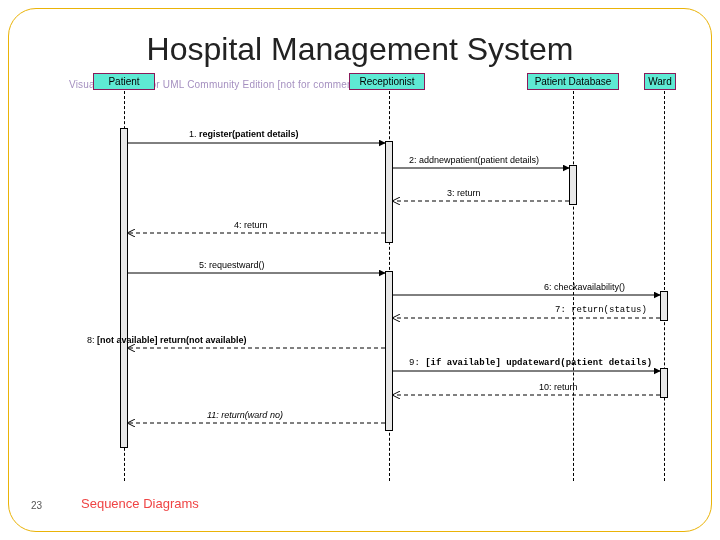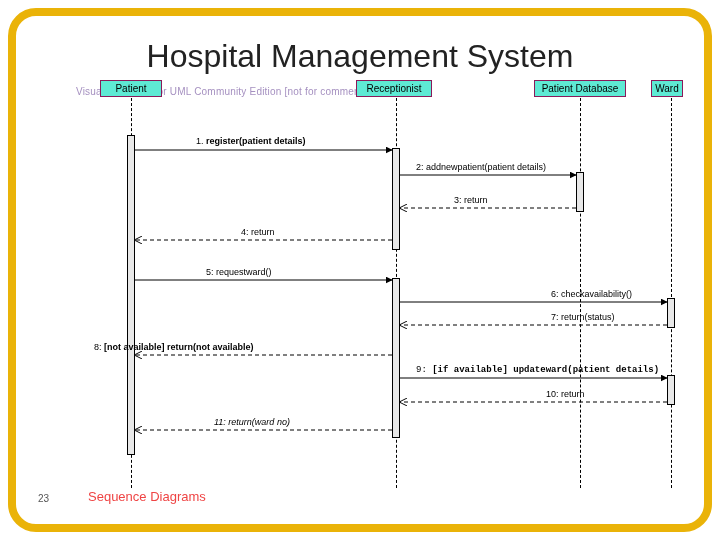--- a/index.html
+++ b/index.html
@@ -8,21 +8,21 @@
     width: 720px;
     height: 540px;
     background: #fff;
     font-family: Arial, sans-serif;
     position: relative;
   }
   .frame {
     position: absolute;
     left: 8px; top: 8px;
     width: 704px; height: 524px;
-    border: 8px solid #eab308;
+    border: 1px solid #eab308;
     border-radius: 28px;
     overflow: hidden;
   }
   .title {
     position: absolute;
     left: 0; top: 22px;
     width: 100%;
     text-align: center;
     font-size: 32px;
     color: #222;
@@ -144,21 +144,21 @@
 
       <line x1="316" y1="350" x2="59" y2="350" stroke="#000" stroke-dasharray="4,3" marker-end="url(#ahOpen)"></line>
     </svg>
 
     <div class="msg-label" style="left:120px;top:56px;"><span>1</span>. <b>register(patient details)</b></div>
     <div class="msg-label" style="left:340px;top:82px;"><span>2</span>: <span>addnewpatient(patient details)</span></div>
     <div class="msg-label" style="left:378px;top:115px;"><span>3</span>: <span>return</span></div>
     <div class="msg-label" style="left:165px;top:147px;"><span>4</span>: <span>return</span></div>
     <div class="msg-label" style="left:130px;top:187px;"><span>5</span>: <span>requestward()</span></div>
     <div class="msg-label" style="left:475px;top:209px;"><span>6</span>: <span>checkavailability()</span></div>
-    <div class="msg-label" style="left:475px;top:232px;"><span>7</span>: <span>return(status)</span></div>
+    <div class="msg-label" style="left:486px;top:232px;font-family:Liberation Mono, monospace;"><span>7</span>: <span>return(status)</span></div>
     <div class="msg-label" style="left:18px;top:262px;"><span>8</span>: <b>[not available] return(not available)</b></div>
     <div class="msg-label" style="left:340px;top:285px;font-family:Liberation Mono, monospace;"><span>9</span>: <b>[if available] updateward(patient details)</b></div>
     <div class="msg-label" style="left:470px;top:309px;"><span>10</span>: <span>return</span></div>
     <div class="msg-label" style="left:138px;top:337px;font-style:italic;"><span>11</span>: <span>return(ward no)</span></div>
   </div>
 
   <div class="footer-num">23</div>
   <div class="footer-text">Sequence Diagrams</div>
 </div>
 

